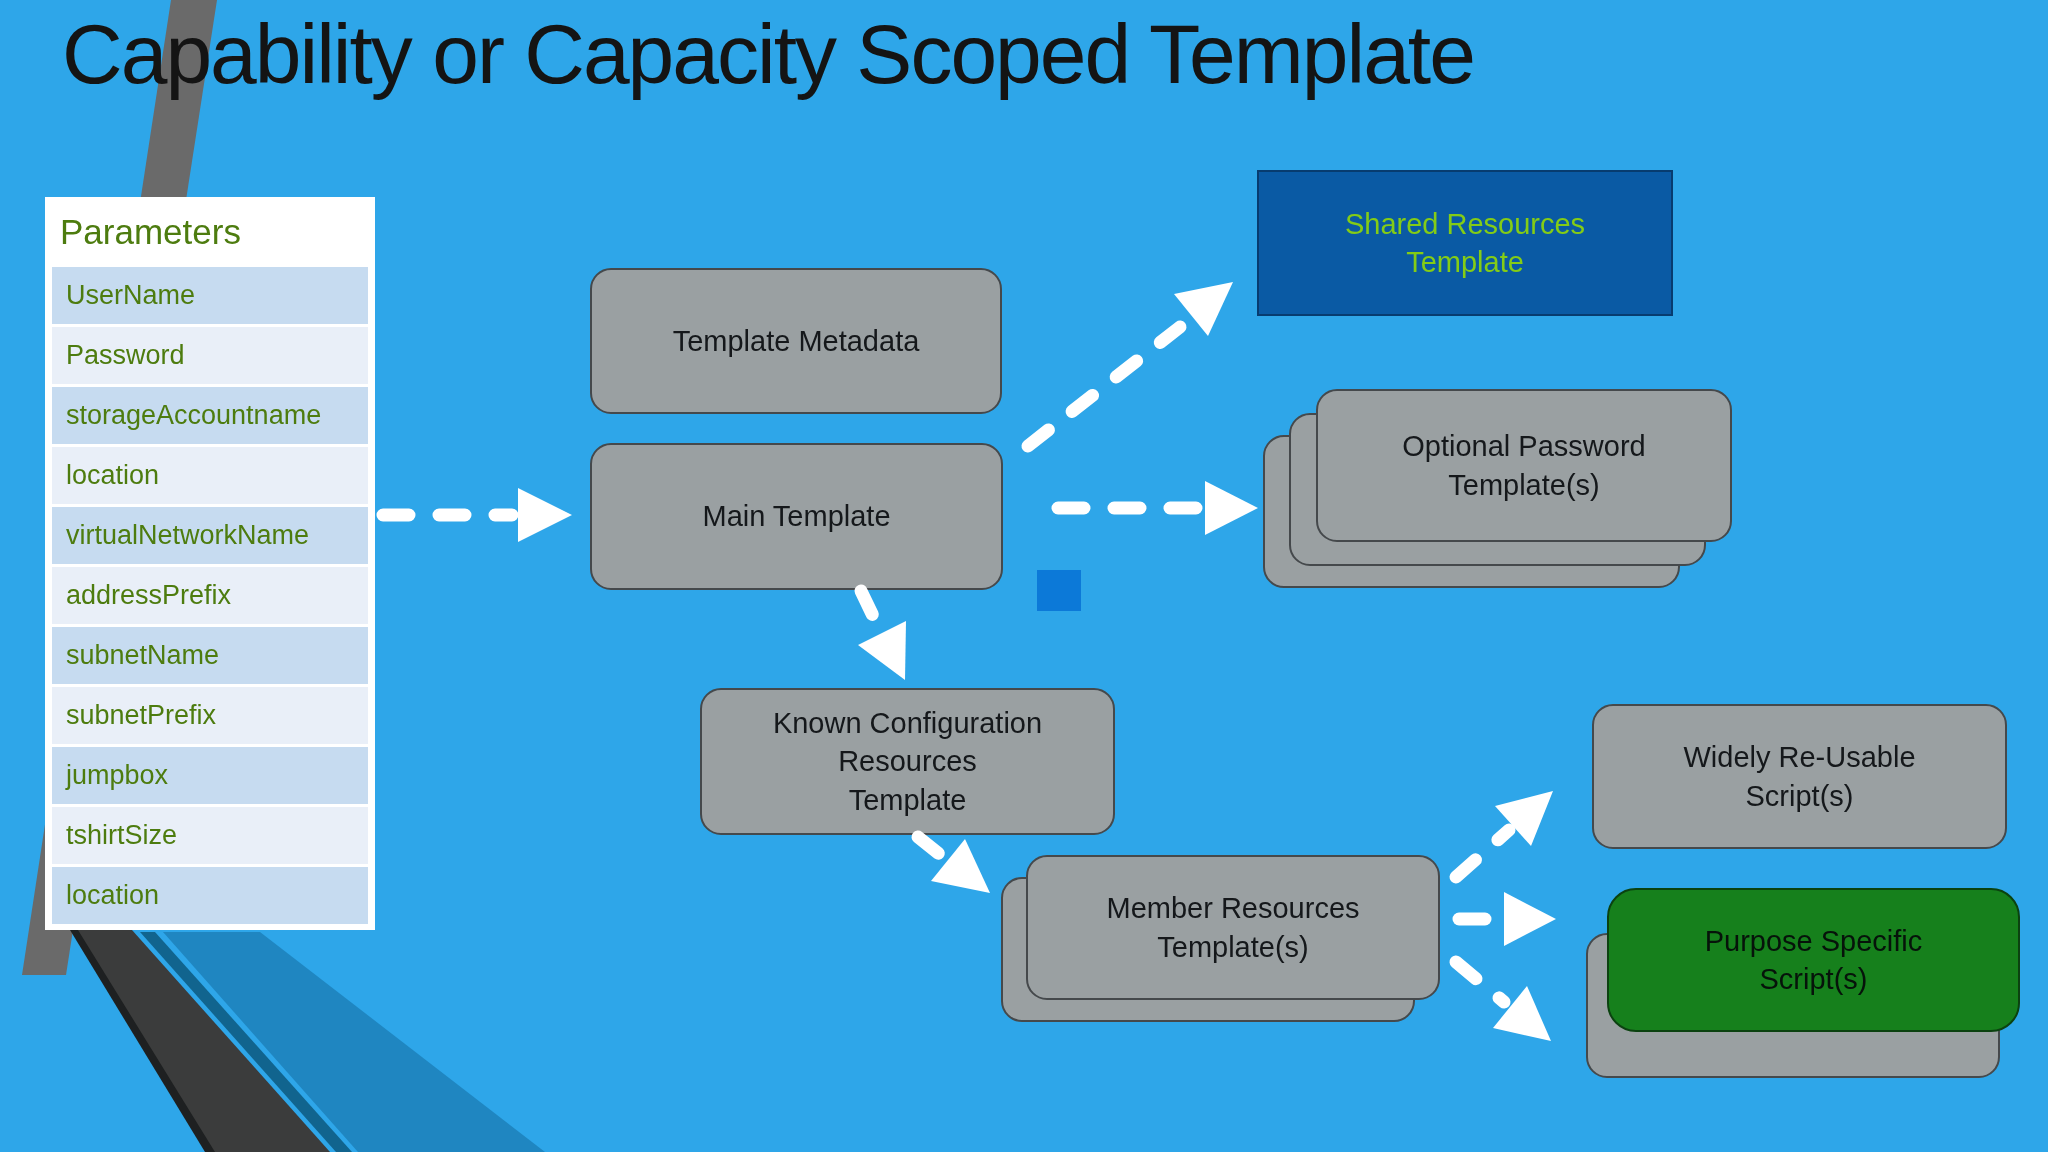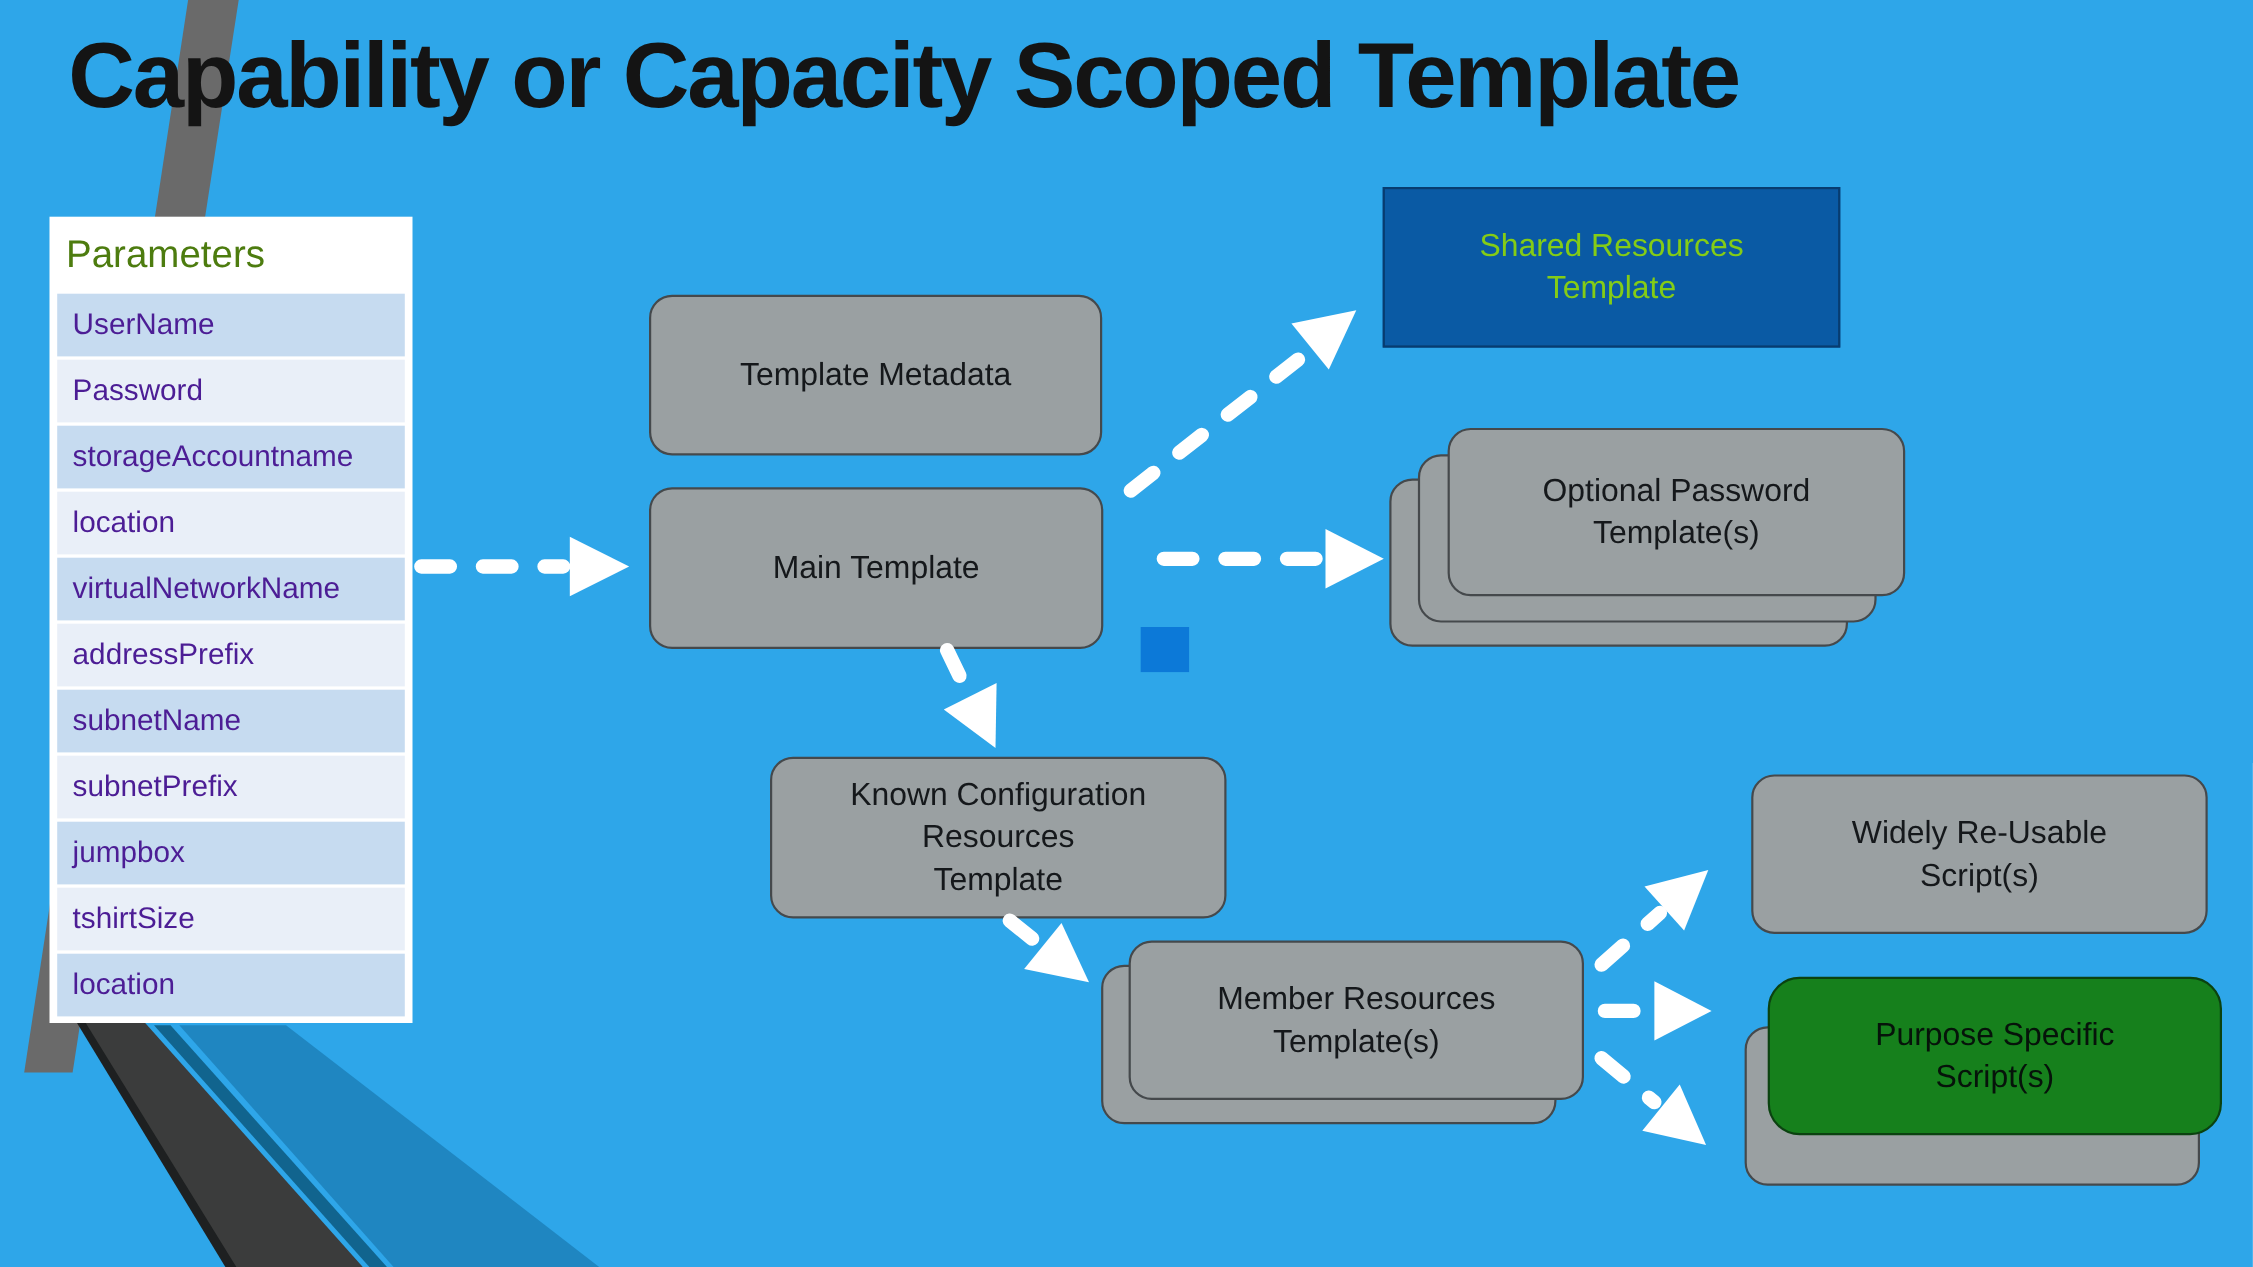--- a/index.html
+++ b/index.html
@@ -7,29 +7,29 @@
     --box-blue:#0A5AA4; --box-green:#16801C; --accent-square:#0C79D8;
     --arrow:#FFFFFF; --row-dark:#C6DBF0; --row-light:#E9EFF8;
     --stripe-top:#6A6A6A; --stripe-dark:#3B3C3C; --stripe-teal:#1F86C1; --stripe-teal-dark:#11648E;
   }
   html,body{margin:0;padding:0;}
   body{width:2048px;height:1152px;font-family:"Liberation Sans",sans-serif;}
   .stage{position:relative;width:2048px;height:1152px;background:var(--background,#2EA6E9);overflow:hidden;}
   .bg-layer,.arrow-layer{position:absolute;left:0;top:0;width:2048px;height:1152px;}
   .arrow-layer{pointer-events:none;z-index:30;}
   .bg-layer{z-index:0;}
-  .title{position:absolute;z-index:5;left:62px;top:20px;margin:0;font-size:84px;font-weight:700;
+  .title{position:absolute;z-index:5;left:62px;top:6px;margin:0;font-size:84px;font-weight:400;
          letter-spacing:-2px;color:#141414;white-space:nowrap;}
   
   .params{position:absolute;z-index:10;left:45px;top:197px;width:330px;box-sizing:border-box;
           background:#FFFFFF;padding:0 7px 6px 7px;}
   .params-header{height:70px;display:flex;align-items:center;padding-left:8px;
                  font-size:35px;color:#4d7c0f;}
   .param-row{height:57px;margin-top:3px;display:flex;align-items:center;padding-left:14px;
-             font-size:27px;color:#4c1d95;}
+             font-size:27px;color:#4d7c0f;}
   .params-rows .param-row:nth-child(odd){background:var(--row-dark,#C6DBF0);}
   .params-rows .param-row:nth-child(even){background:var(--row-light,#E9EFF8);}
   .params-rows .param-row:first-child{margin-top:0;}
   
   .box{position:absolute;z-index:20;box-sizing:border-box;display:flex;align-items:center;justify-content:center;
        text-align:center;white-space:pre-line;font-size:29px;line-height:1.32;color:#15181B;
        border:2px solid var(--box-gray-border,#45494C);}
   .gray{background:var(--box-gray,#9AA0A2);border-radius:21px;}
   .blue{background:var(--box-blue,#0A5AA4);border-color:#073C70;color:#84cc16;}
   .green{background:var(--box-green,#16801C);border-color:#0B4210;color:#06130A;}

